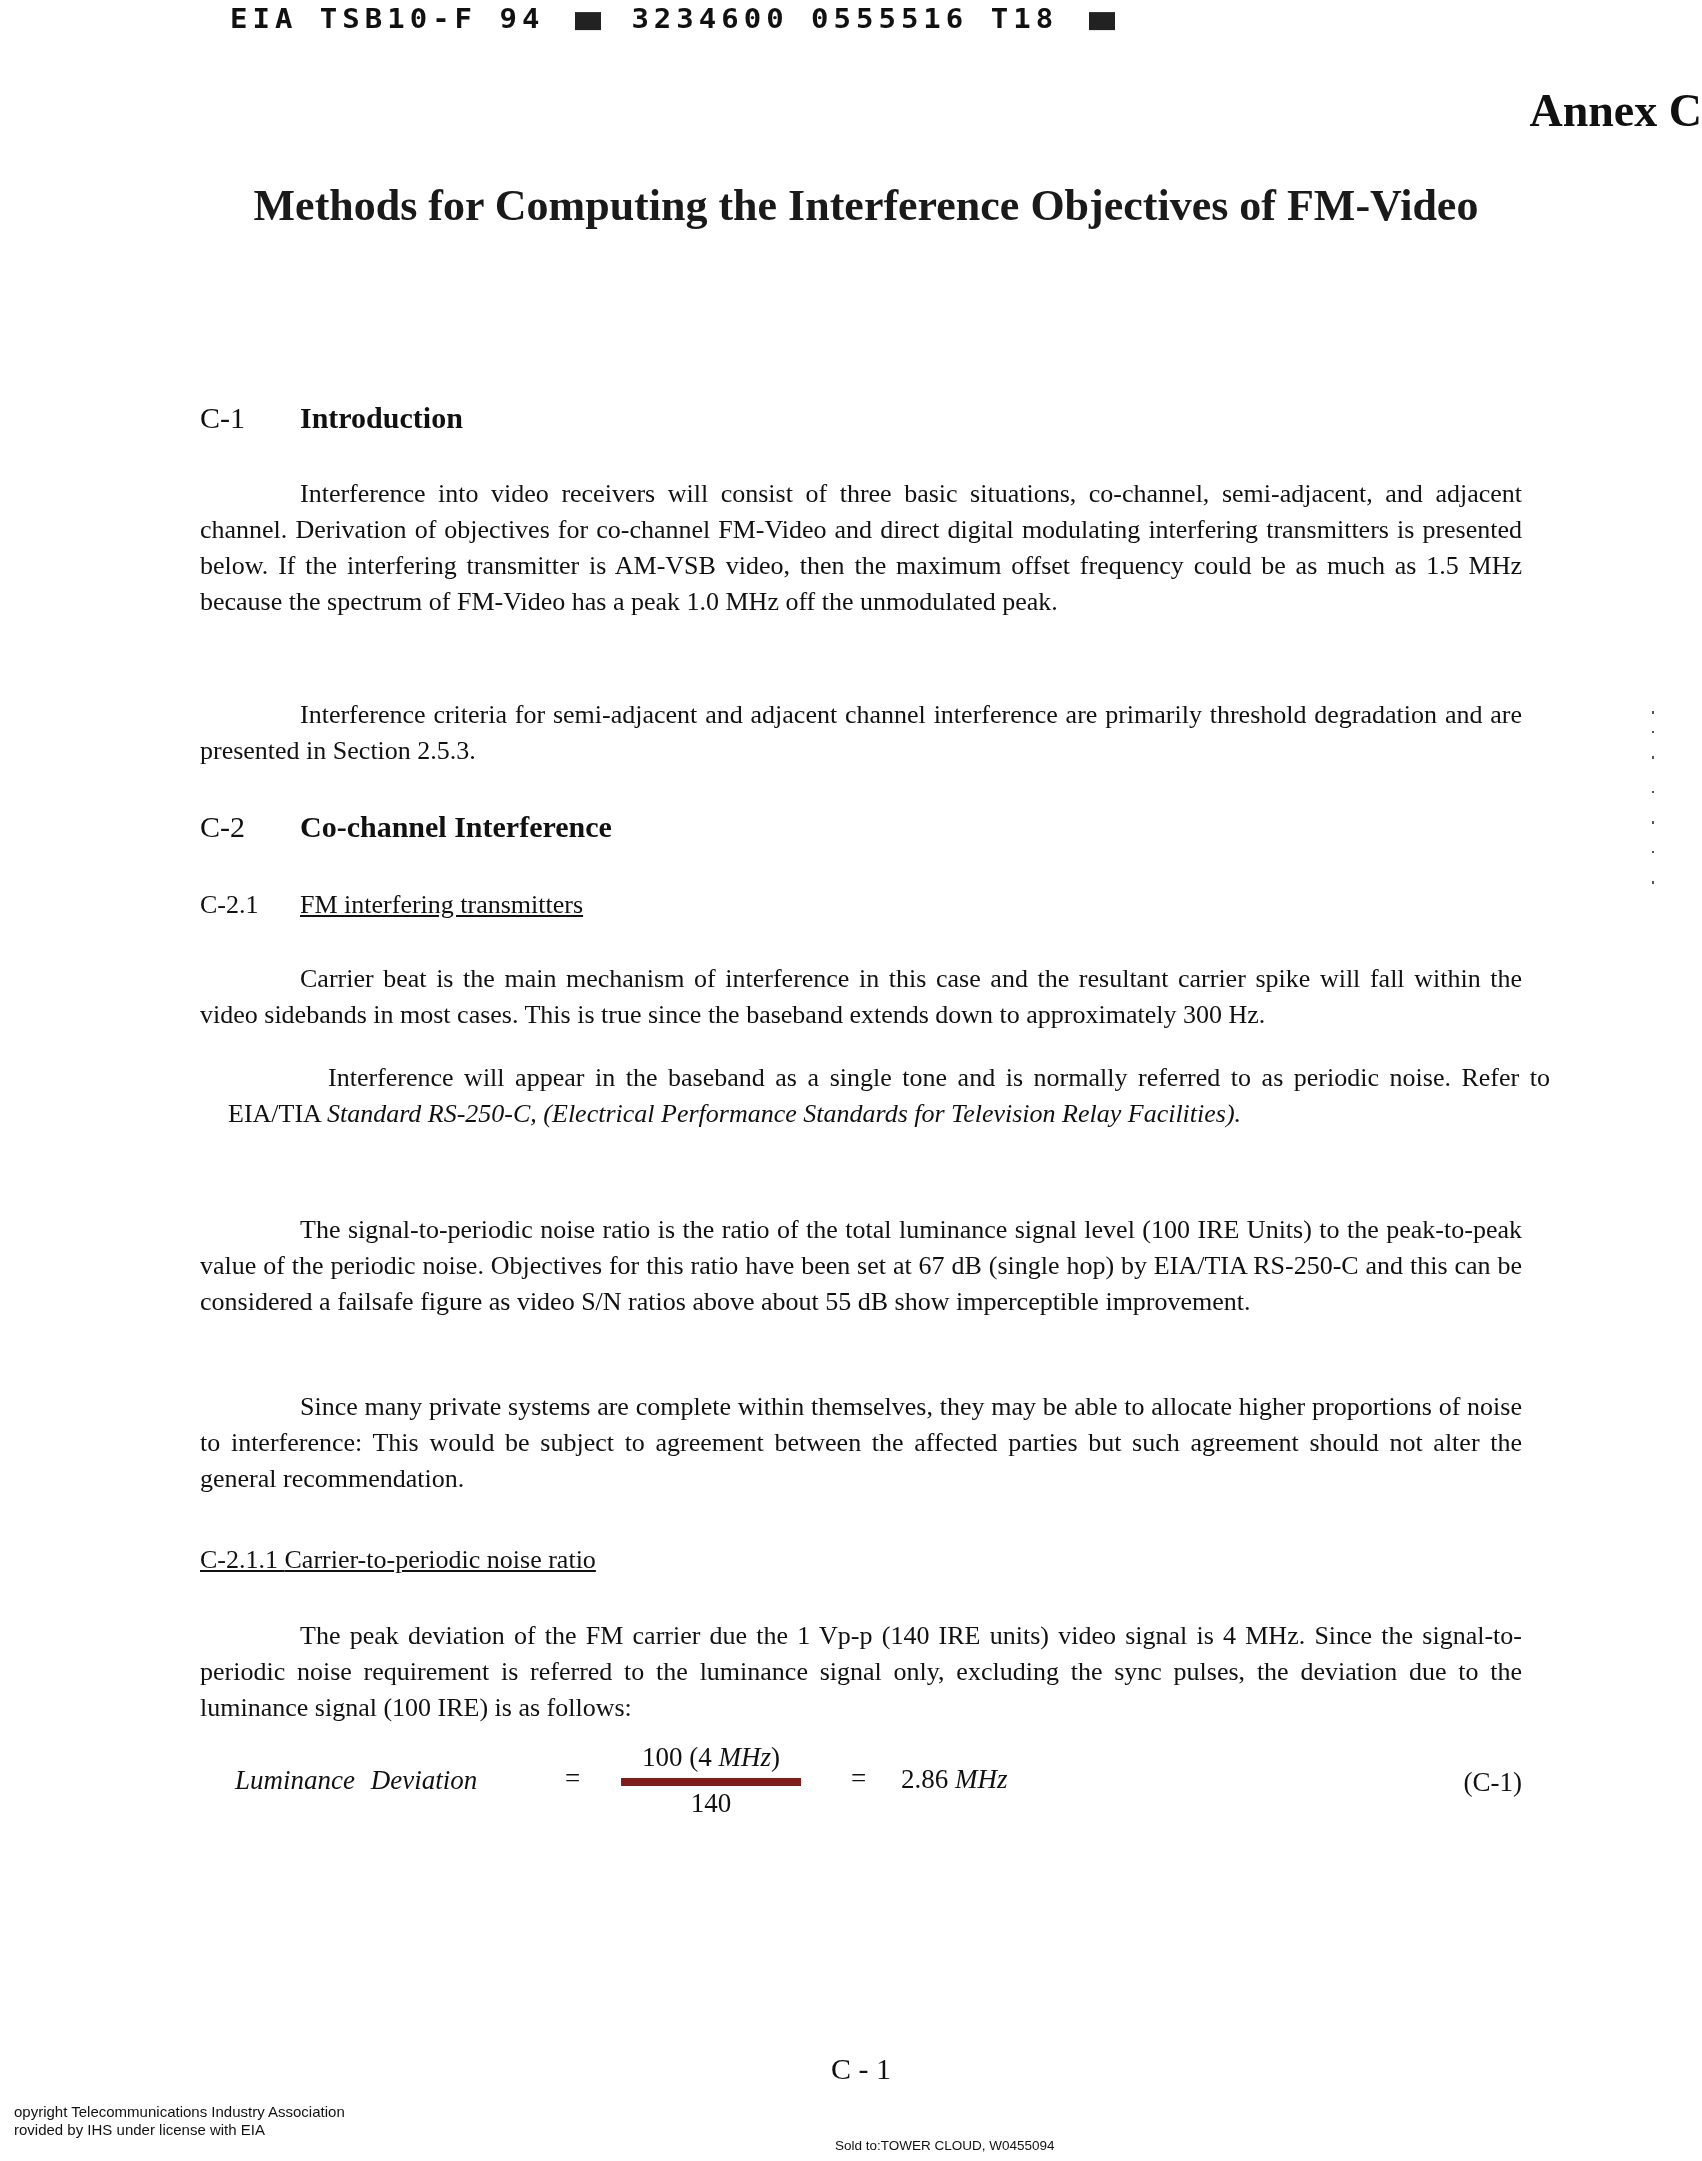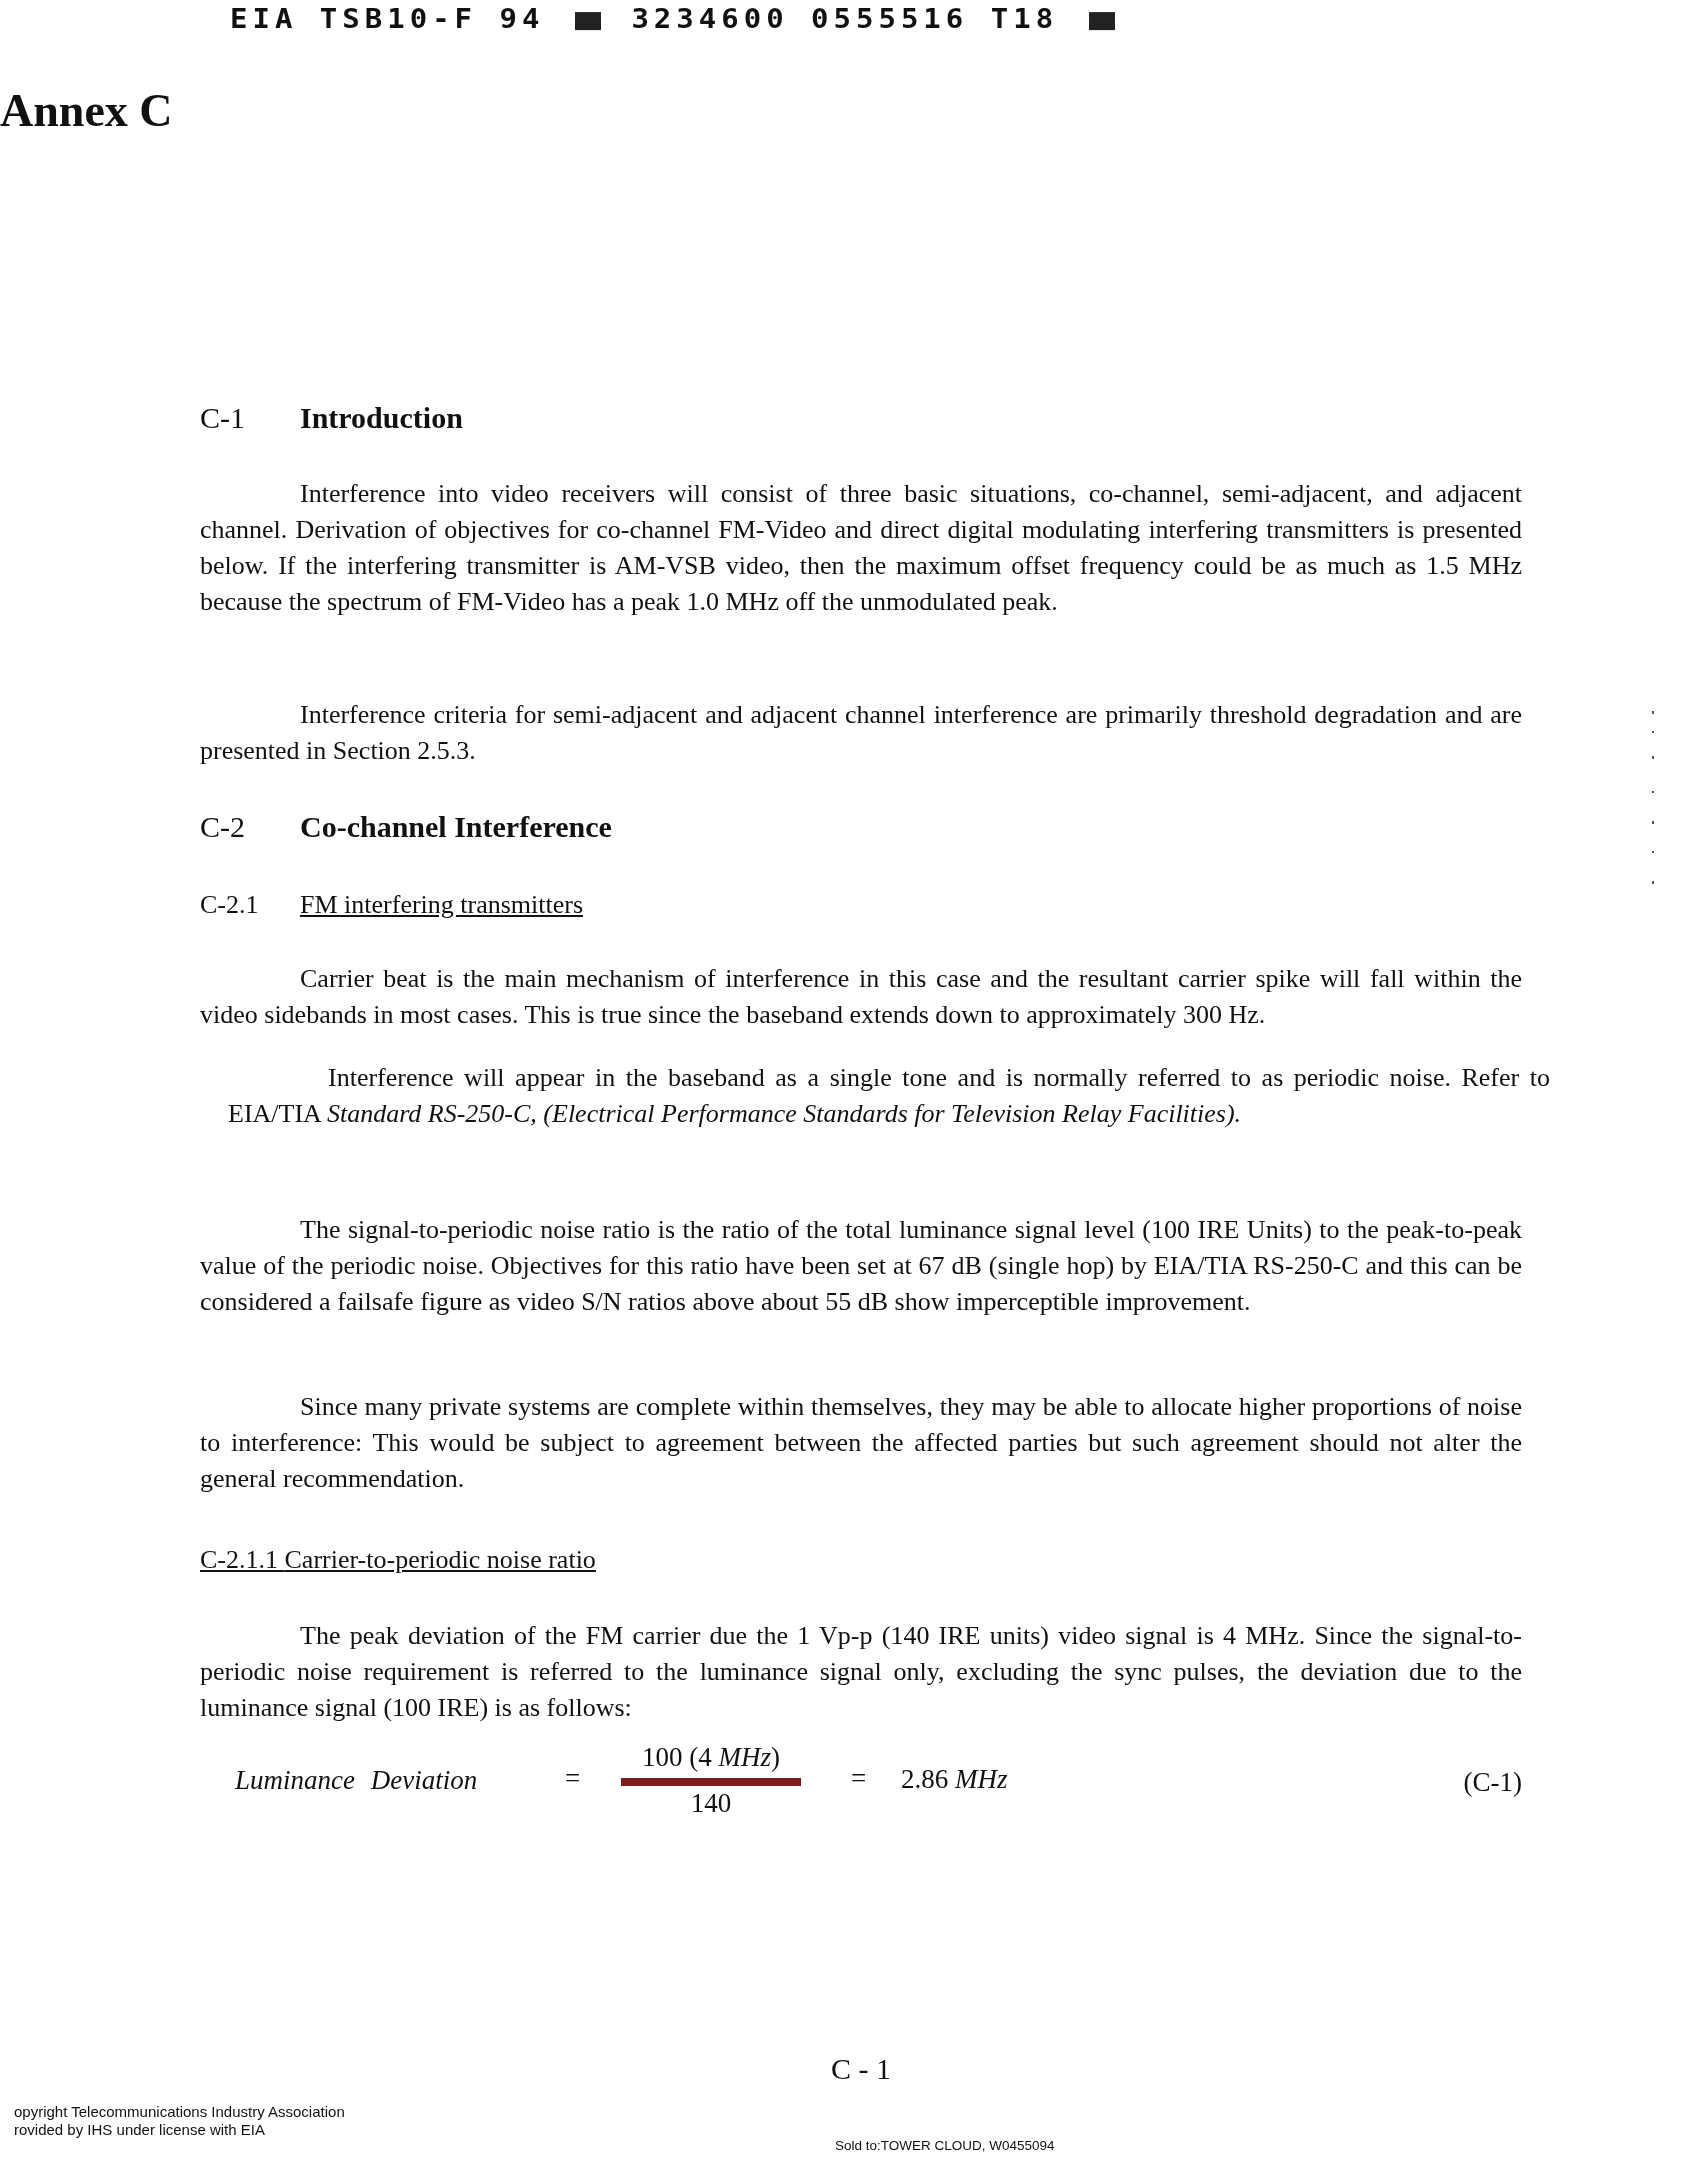--- a/index.html
+++ b/index.html
@@ -5,21 +5,21 @@
   html, body { margin: 0; padding: 0; background: #ffffff; }
   body { width: 1702px; height: 2161px; position: relative; overflow: hidden; color: #111; }
   .abs { position: absolute; }
   .serif { font-family: "Liberation Serif", "DejaVu Serif", serif; }
   .sans { font-family: "Liberation Sans", "DejaVu Sans", sans-serif; }
   .mono { font-family: "DejaVu Sans Mono", "Liberation Mono", monospace; }
 
   .header-code { left: 230px; top: 4px; font-size: 29px; letter-spacing: 5px; font-weight: bold; transform: scaleY(0.9); transform-origin: top left; white-space: nowrap; }
   .blk { display: inline-block; width: 26px; height: 20px; background: #222; vertical-align: middle; margin: 0 8px; }
 
-  .annex { left: 0; width: 1702px; top: 84px; text-align: left; font-size: 46px; font-weight: bold; box-sizing: border-box; }
+  .annex { left: 0; width: 1702px; top: 84px; text-align: right; font-size: 46px; font-weight: bold; box-sizing: border-box; }
   .doc-title { left: 210px; width: 1312px; top: 178px; text-align: center; font-size: 44px; font-weight: bold; line-height: 55px; color: #1a1a1a; }
 
   .sec-h { left: 200px; font-size: 30px; font-weight: bold; white-space: nowrap; }
   .sec-h .num { display: inline-block; width: 100px; font-weight: normal; }
   .sub-h { left: 200px; font-size: 26px; text-decoration: underline; white-space: nowrap; }
   .sub-h .num { display: inline-block; width: 100px; }
 
   .para { left: 200px; width: 1322px; font-size: 26px; line-height: 36px; text-align: justify; text-indent: 100px; }
   .para i { font-style: italic; }
 
@@ -47,20 +47,21 @@
 <div class="abs header-code mono">
   <span>EIA TSB10-F 94</span>
   <span class="blk"></span>
   <span>3234600 0555516 T18</span>
   <span class="blk"></span>
 </div>
 
 <div class="abs annex serif">Annex C</div>
 
 <div class="abs doc-title serif">
+  <div>Methods for Computing the Interference Objectives of FM-Video</div>
 </div>
 
 <div class="abs sec-h serif" style="top: 401px;">
   <span class="num">C-1</span><span>Introduction</span>
 </div>
 
 <div class="abs para serif" style="top: 476px;">Interference into video receivers will consist of three basic situations, co-channel, semi-adjacent, and adjacent channel.  Derivation of objectives for co-channel FM-Video and direct digital modulating interfering transmitters is presented below.  If the interfering transmitter is AM-VSB video, then the maximum offset frequency could be as much as 1.5 MHz because the spectrum of FM-Video has a peak 1.0 MHz off the unmodulated peak.</div>
 <div class="abs para serif" style="top: 697px;">Interference criteria for semi-adjacent and adjacent channel interference are primarily threshold degradation and are presented in Section 2.5.3.</div>
 
 <div class="abs sec-h serif" style="top: 810px;">

